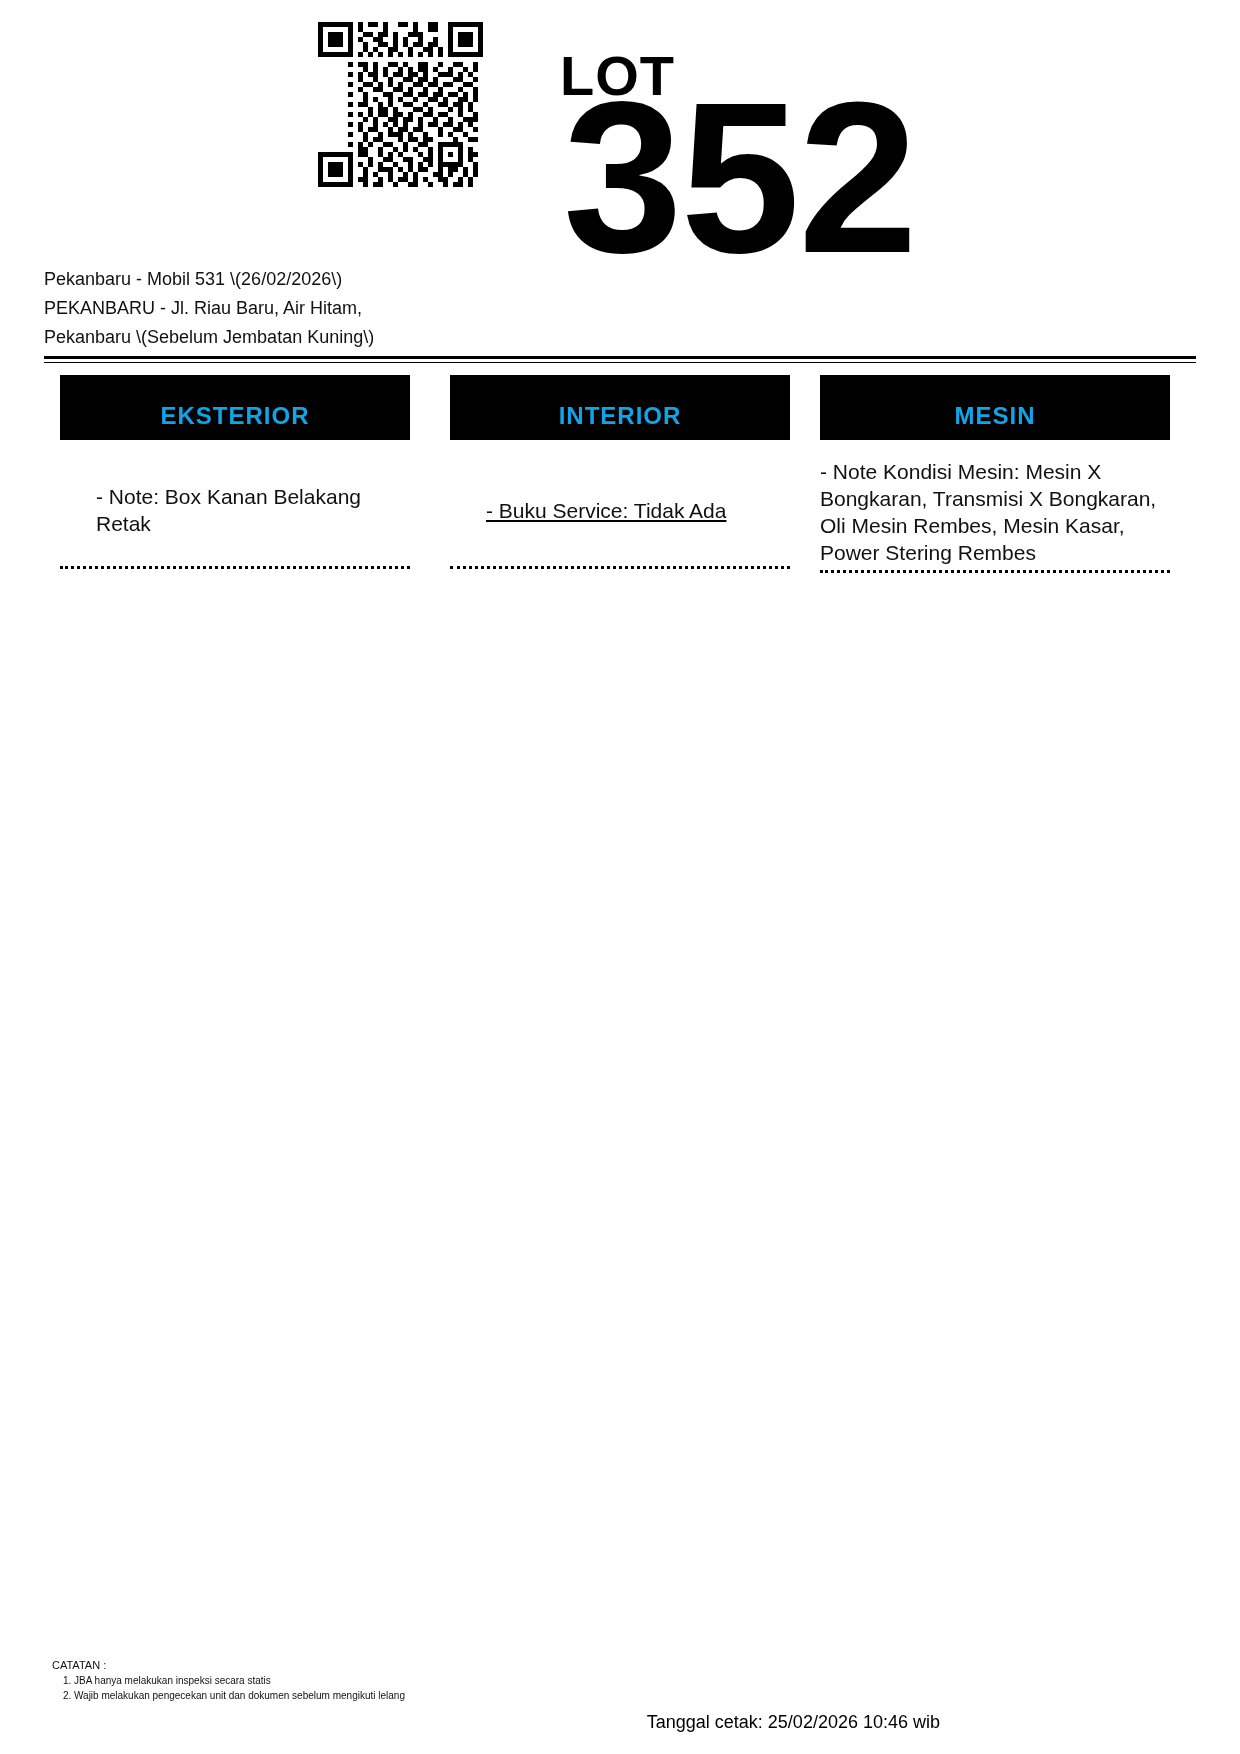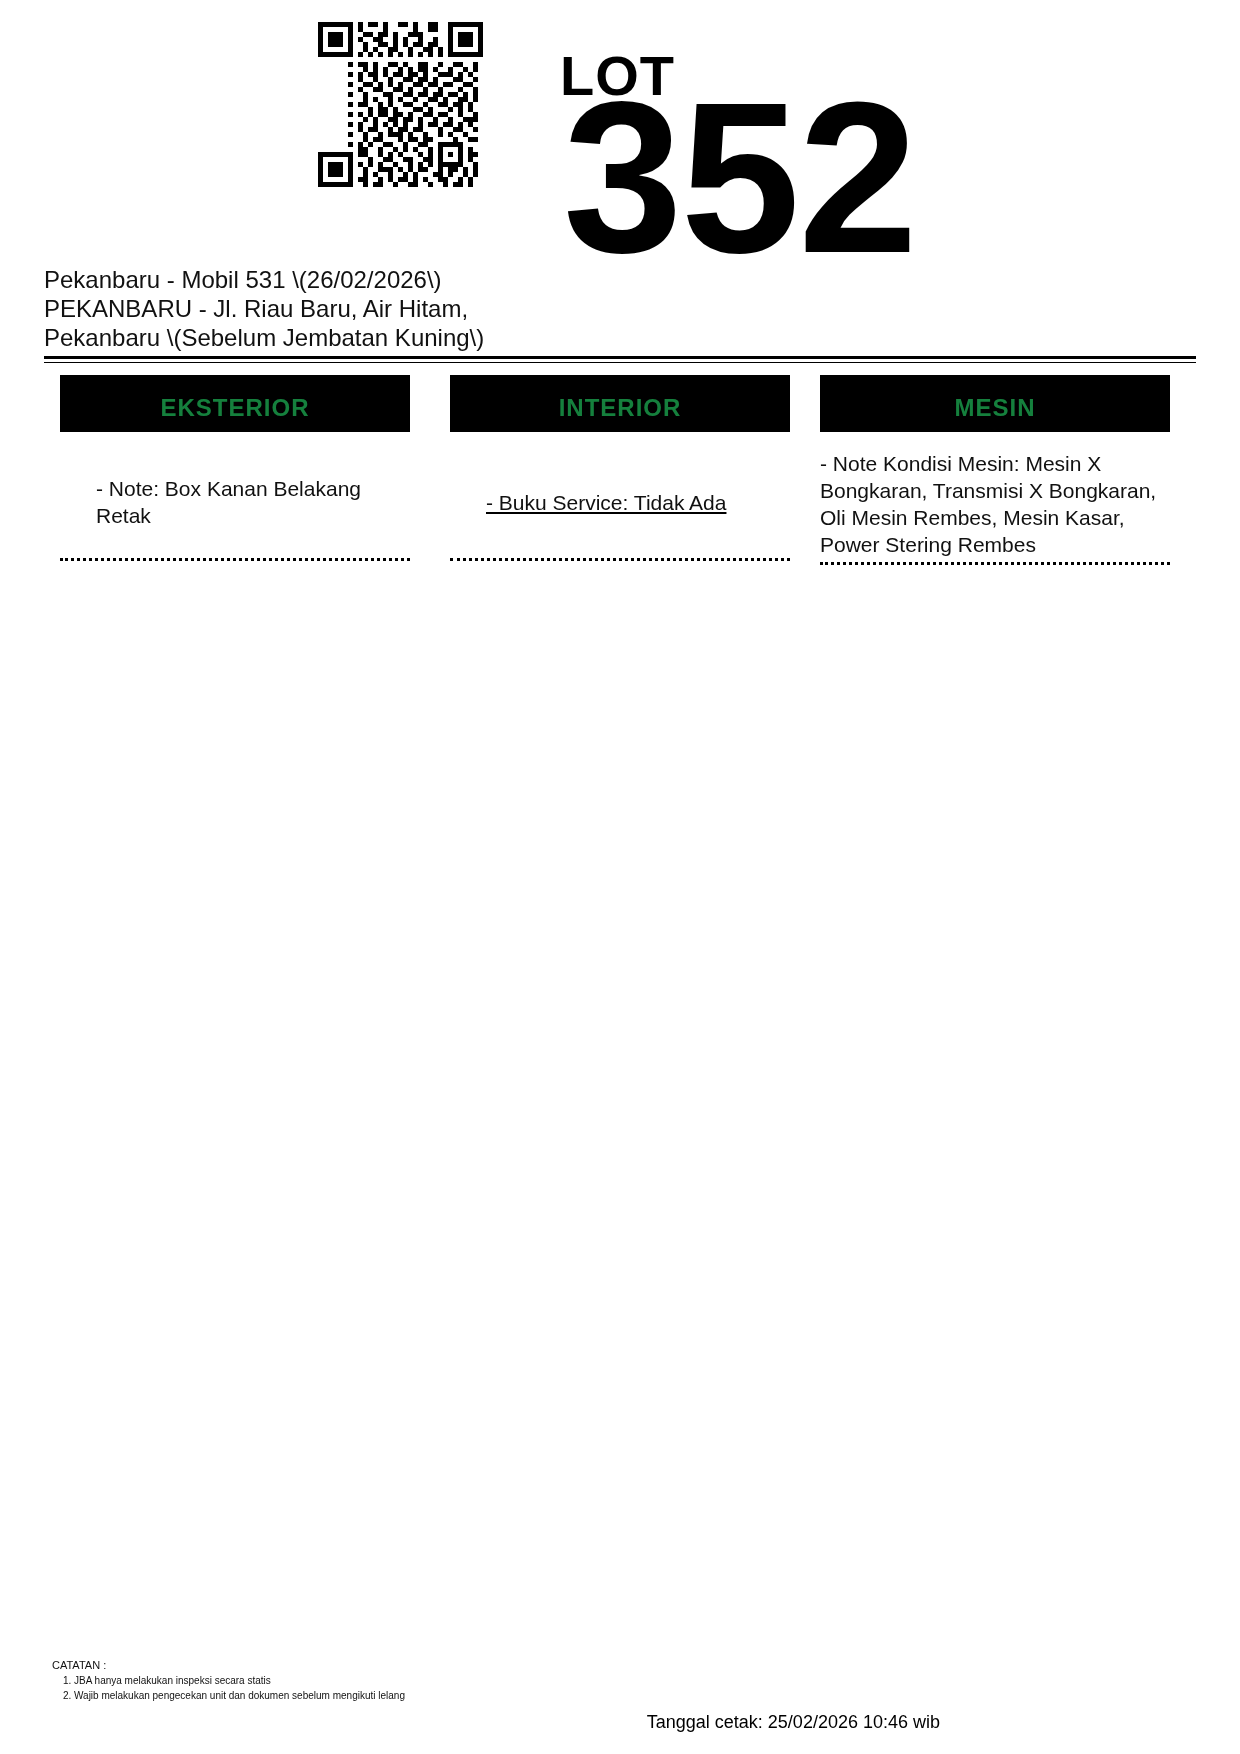--- a/index.html
+++ b/index.html
@@ -55,21 +55,21 @@
     font-weight: bold;
     line-height: 1;
     letter-spacing: -2px;
     margin-left: 8px;
   }
 
   .auction-info {
     position: absolute;
     left: 44px;
     top: 265px;
-    font-size: 24px;
+    font-size: 18px;
     line-height: 29px;
     color: #111;
     white-space: pre-line;
   }
 
   
   .divider-thick {
     position: absolute;
     left: 44px;
     top: 356px;
@@ -97,26 +97,26 @@
   }
   .col {
     position: relative;
   }
   .col-1 { width: 350px; margin-right: 40px; }
   .col-2 { width: 340px; margin-right: 30px; text-decoration: underline; }
   .col-3 { width: 350px; }
 
   .col-title {
     background: #000;
-    color: #15803d;
+    color: #0ea5e9;
     text-align: center;
     font-size: 24px;
     font-weight: bold;
     letter-spacing: 1px;
-    padding: 19px 0 10px 0;
+    padding: 27px 0 10px 0;
   }
 
   .col-body {
     margin-top: 18px;
     font-size: 21px;
     line-height: 27px;
     color: #111;
     min-height: 104px;
   }
   .col-body.centered {

